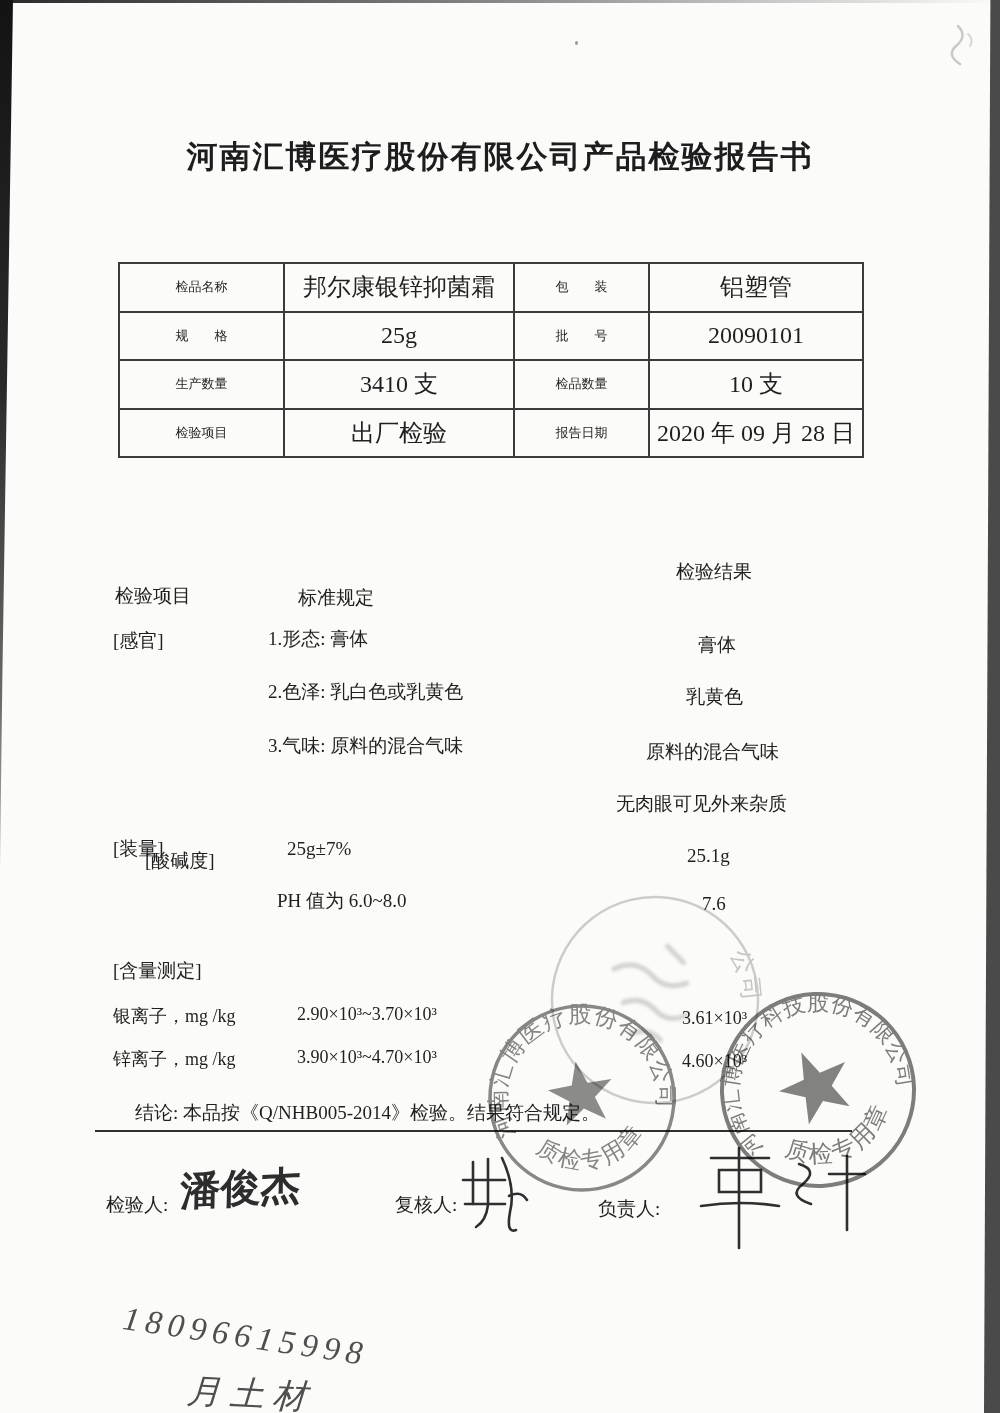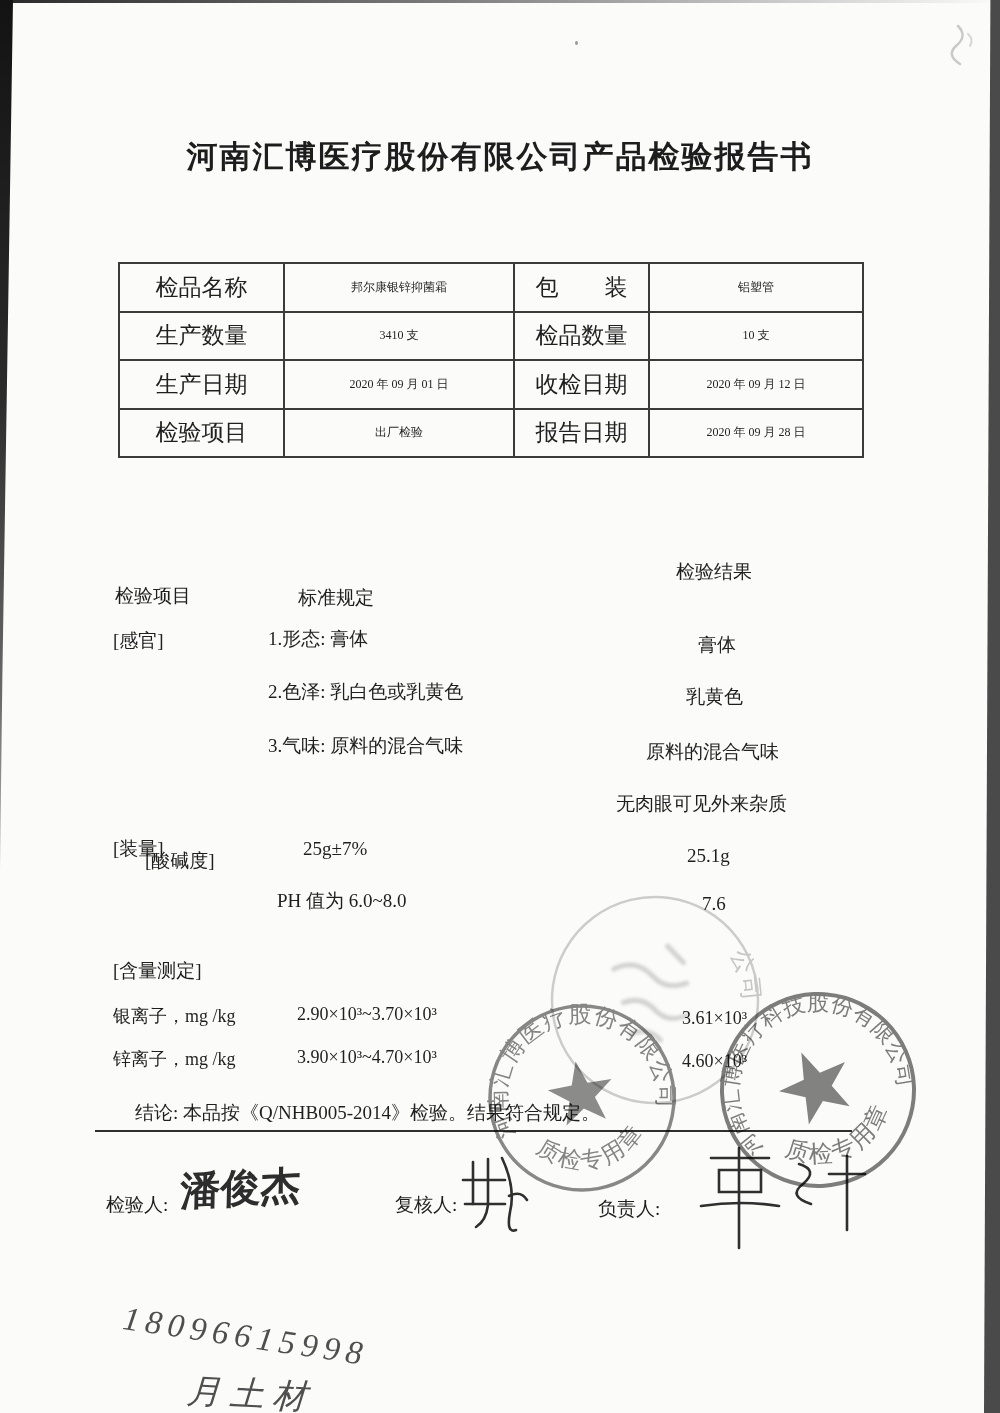--- a/index.html
+++ b/index.html
@@ -9,22 +9,22 @@
   
   .edge-left{left:0;top:0;width:13px;height:870px;background:linear-gradient(to bottom,#131313 0%,#2a2a2a 45%,#6a6a6a 80%,#b5b5b5 100%);clip-path:polygon(0 0,100% 0,18% 78%,0 100%);}
   .edge-right{left:984px;top:0;width:16px;height:1413px;background:#4a4a4a;clip-path:polygon(40% 0,100% 0,100% 100%,0 100%);}
   .edge-top{left:0;top:0;width:1000px;height:3px;background:linear-gradient(to right,#2a2a2a 0%,#7d7d7d 45%,#cfcfcf 80%,rgba(255,255,255,0));}
   
   .doc-title{left:0;top:136px;width:1000px;text-align:center;font-size:31px;font-weight:700;letter-spacing:2px;color:#1d1d1d;}
   .report-no{left:165px;top:230px;font-size:19px;color:#222;}
   .report-no .num{font-size:20px;margin-left:10px;letter-spacing:1px;}
   
   table.info{position:absolute;left:118px;top:262px;width:744px;border-collapse:collapse;table-layout:fixed;}
-  table.info td{border:2px solid #3b3b3b;height:46.5px;text-align:center;vertical-align:middle;font-size:12px;color:#1f1f1f;padding:0;}
-  table.info td.lab{font-size:23px;}
+  table.info td{border:2px solid #3b3b3b;height:46.5px;text-align:center;vertical-align:middle;font-size:24px;color:#1f1f1f;padding:0;}
+  table.info td.lab{font-size:13px;}
   table.info td.basis{text-align:left;padding-left:14px;}
   
   .t19{font-size:19px;color:#1f1f1f;}
   .t18{font-size:18px;color:#1f1f1f;}
   .rule{background:#2f2f2f;height:2px;}
   
   .hand-name{font-size:40px;font-weight:700;color:#2d2d2d;transform:rotate(-3deg) skewX(-4deg);transform-origin:left bottom;}
   .hand-phone{font-size:33px;font-style:italic;color:#4f4f4f;letter-spacing:6px;transform:rotate(8.5deg);transform-origin:left top;}
   .hand-note{font-size:34px;font-style:italic;color:#4f4f4f;letter-spacing:9px;transform:rotate(3deg);transform-origin:left top;}
   .stamp{mix-blend-mode:multiply;}
@@ -55,30 +55,30 @@
         <col style="width:214px">
       </colgroup>
     <tbody>
         <tr>
       <td class="lab">检品名称</td>
       <td>邦尔康银锌抑菌霜</td>
       <td class="lab">包　　装</td>
       <td>铝塑管</td>
     </tr>
     <tr>
+      <td class="lab">规　　格</td>
+      <td>25g</td>
+      <td class="lab">批　　号</td>
+      <td>20090101</td>
+    </tr>
+    <tr>
       <td class="lab">生产数量</td>
       <td>3410 支</td>
       <td class="lab">检品数量</td>
       <td>10 支</td>
-    </tr>
-    <tr>
-      <td class="lab">生产日期</td>
-      <td>2020 年 09 月 01 日</td>
-      <td class="lab">收检日期</td>
-      <td>2020 年 09 月 12 日</td>
     </tr>
     <tr>
       <td class="lab">检验项目</td>
       <td>出厂检验</td>
       <td class="lab">报告日期</td>
       <td>2020 年 09 月 28 日</td>
     </tr>
   </tbody>
     </table>
 
@@ -89,21 +89,21 @@
   <div class="abs t19" style="left:113px;top:628px;">[感官]</div>
   <div class="abs t19" style="left:268px;top:626px;">1.形态: 膏体</div>
   <div class="abs t19" style="left:698px;top:632px;">膏体</div>
   <div class="abs t19" style="left:268px;top:679px;">2.色泽: 乳白色或乳黄色</div>
   <div class="abs t19" style="left:686px;top:684px;">乳黄色</div>
   <div class="abs t19" style="left:268px;top:733px;">3.气味: 原料的混合气味</div>
   <div class="abs t19" style="left:646px;top:739px;">原料的混合气味</div>
   <div class="abs t19" style="left:616px;top:791px;">无肉眼可见外来杂质</div>
 
   <div class="abs t19" style="left:113px;top:836px;">[装量]</div>
-  <div class="abs t19" style="left:303px;top:838px;">25g±7%</div>
+  <div class="abs t19" style="left:287px;top:838px;">25g±7%</div>
   <div class="abs t19" style="left:687px;top:845px;">25.1g</div>
 
   <div class="abs t19" style="left:113px;top:848px;margin-left:32px;">[酸碱度]</div>
   <div class="abs t19" style="left:277px;top:888px;">PH 值为 6.0~8.0</div>
   <div class="abs t19" style="left:702px;top:893px;">7.6</div>
 
   <div class="abs t19" style="left:113px;top:958px;">[含量测定]</div>
   <div class="abs t18" style="left:113px;top:1004px;">银离子，mg /kg</div>
   <div class="abs t18" style="left:297px;top:1004px;">2.90×10³~3.70×10³</div>
   <div class="abs t18" style="left:682px;top:1008px;">3.61×10³</div>

